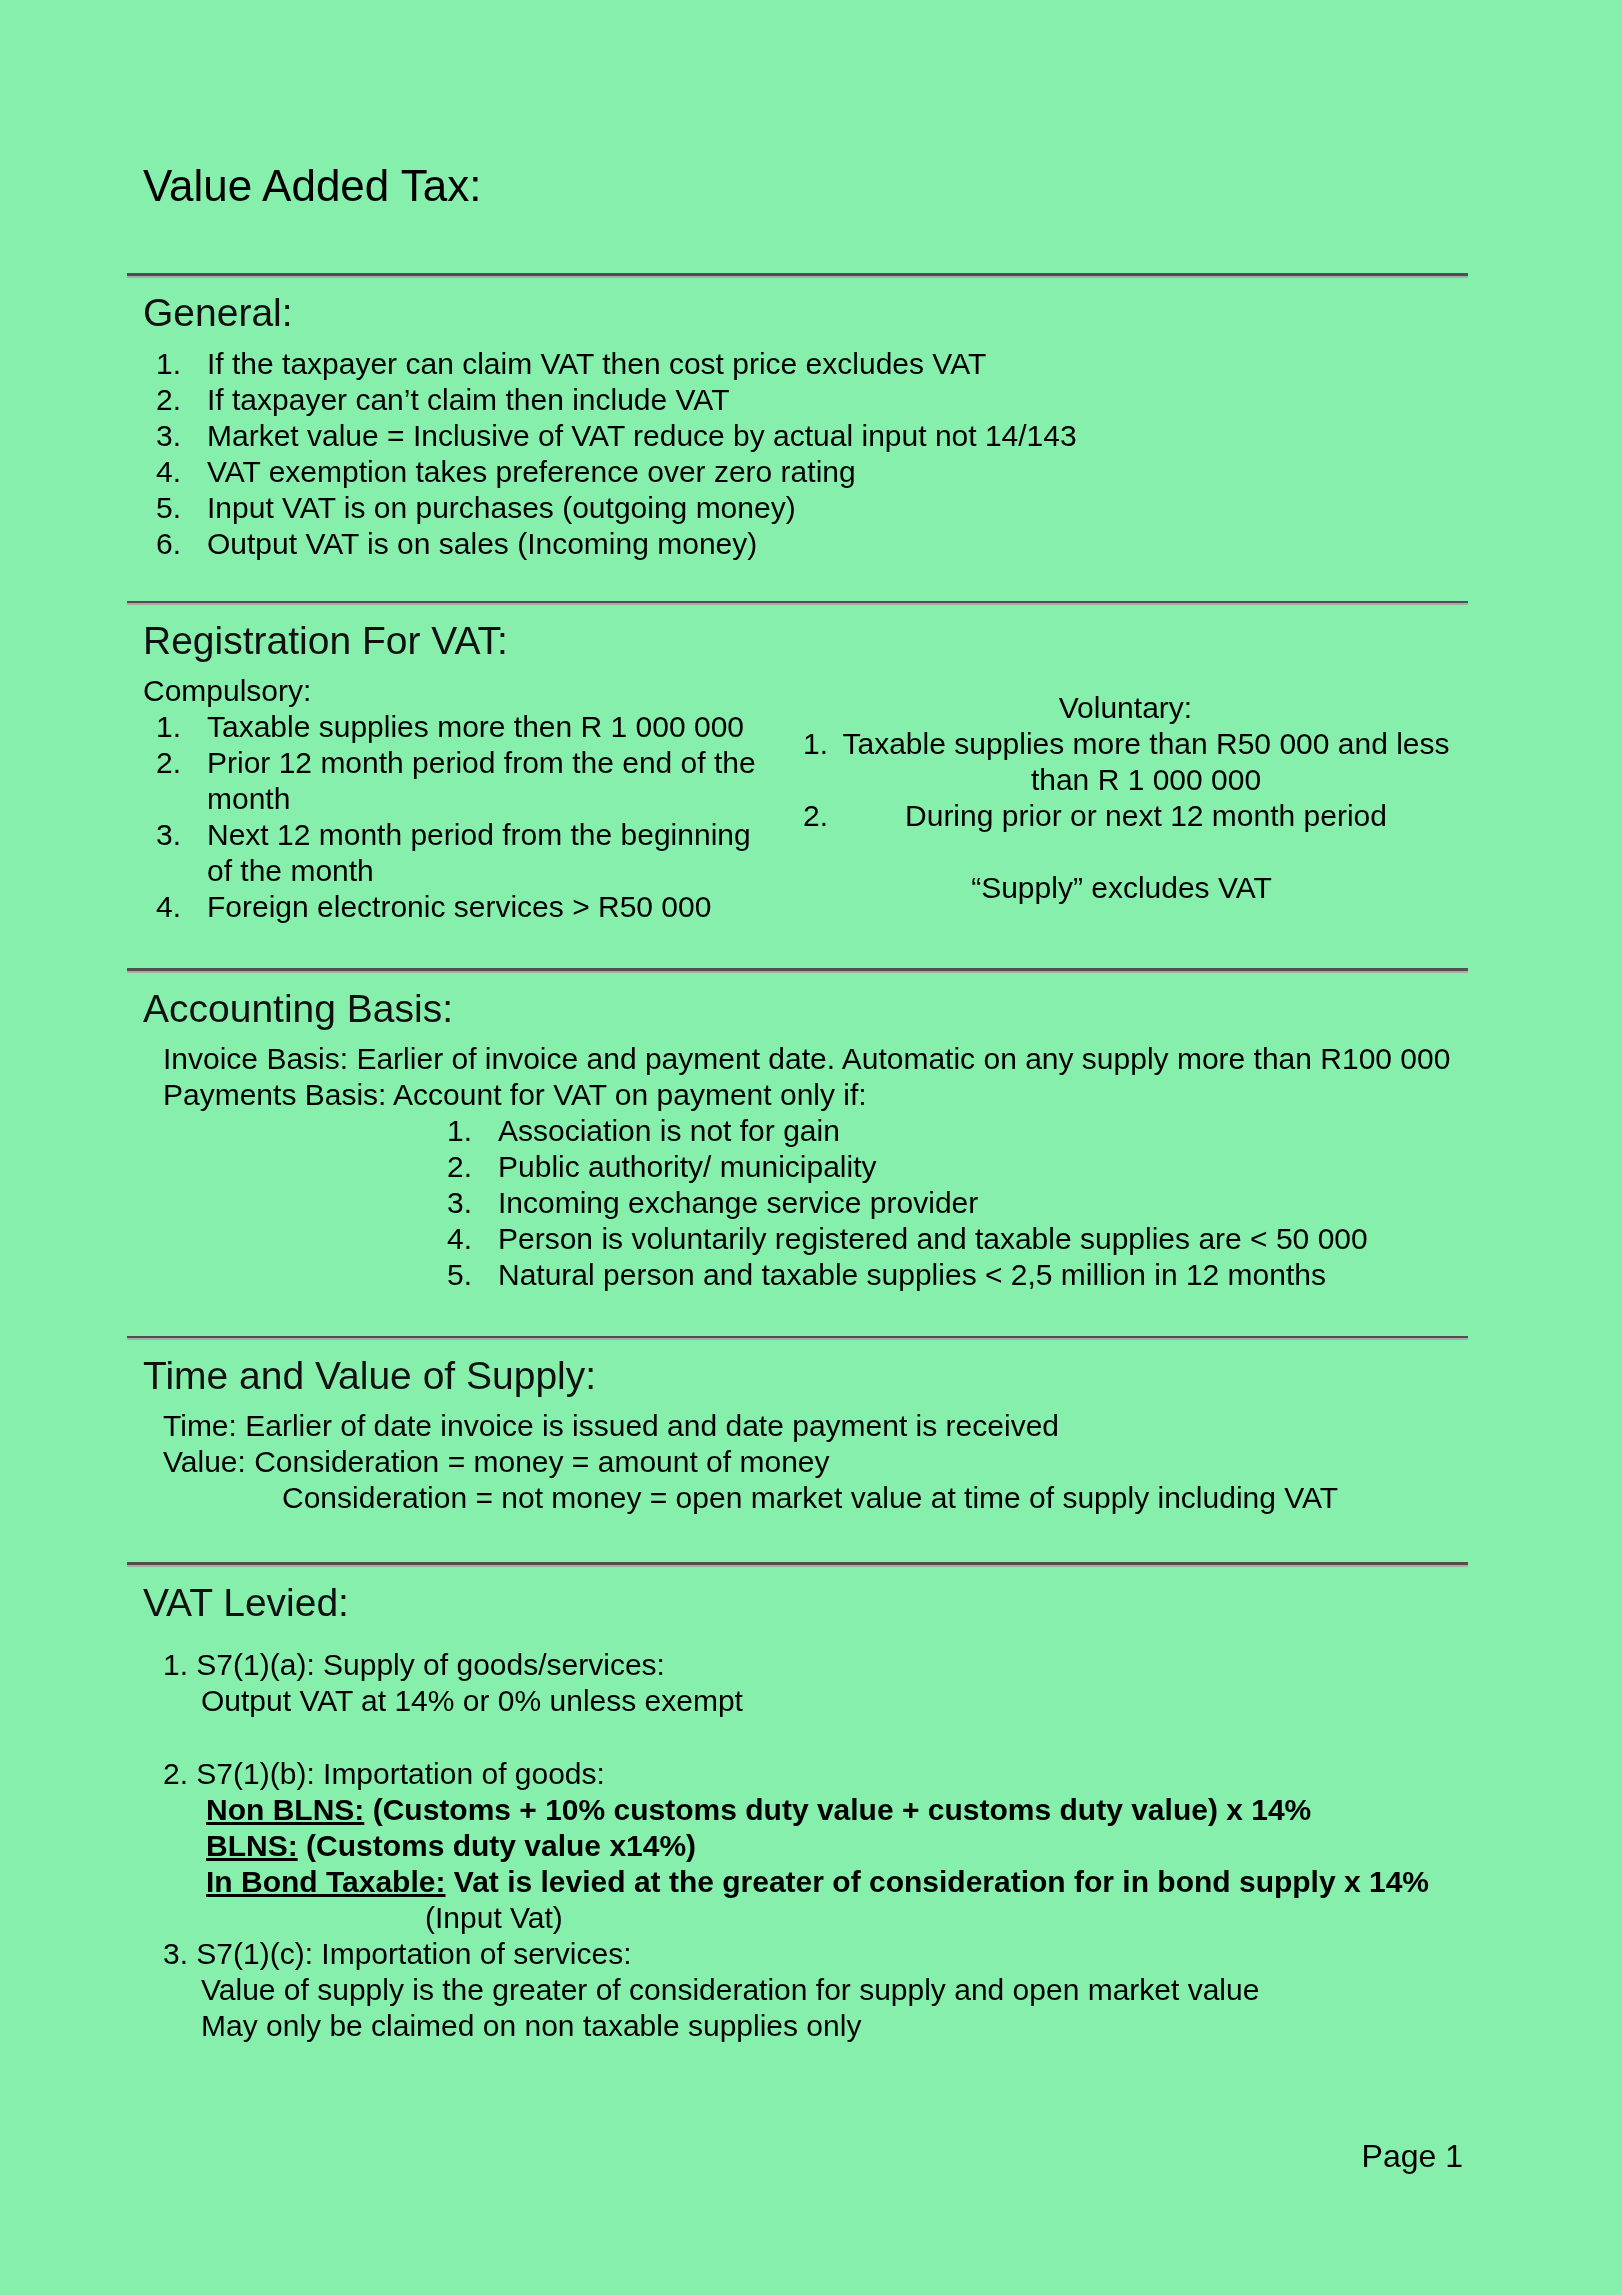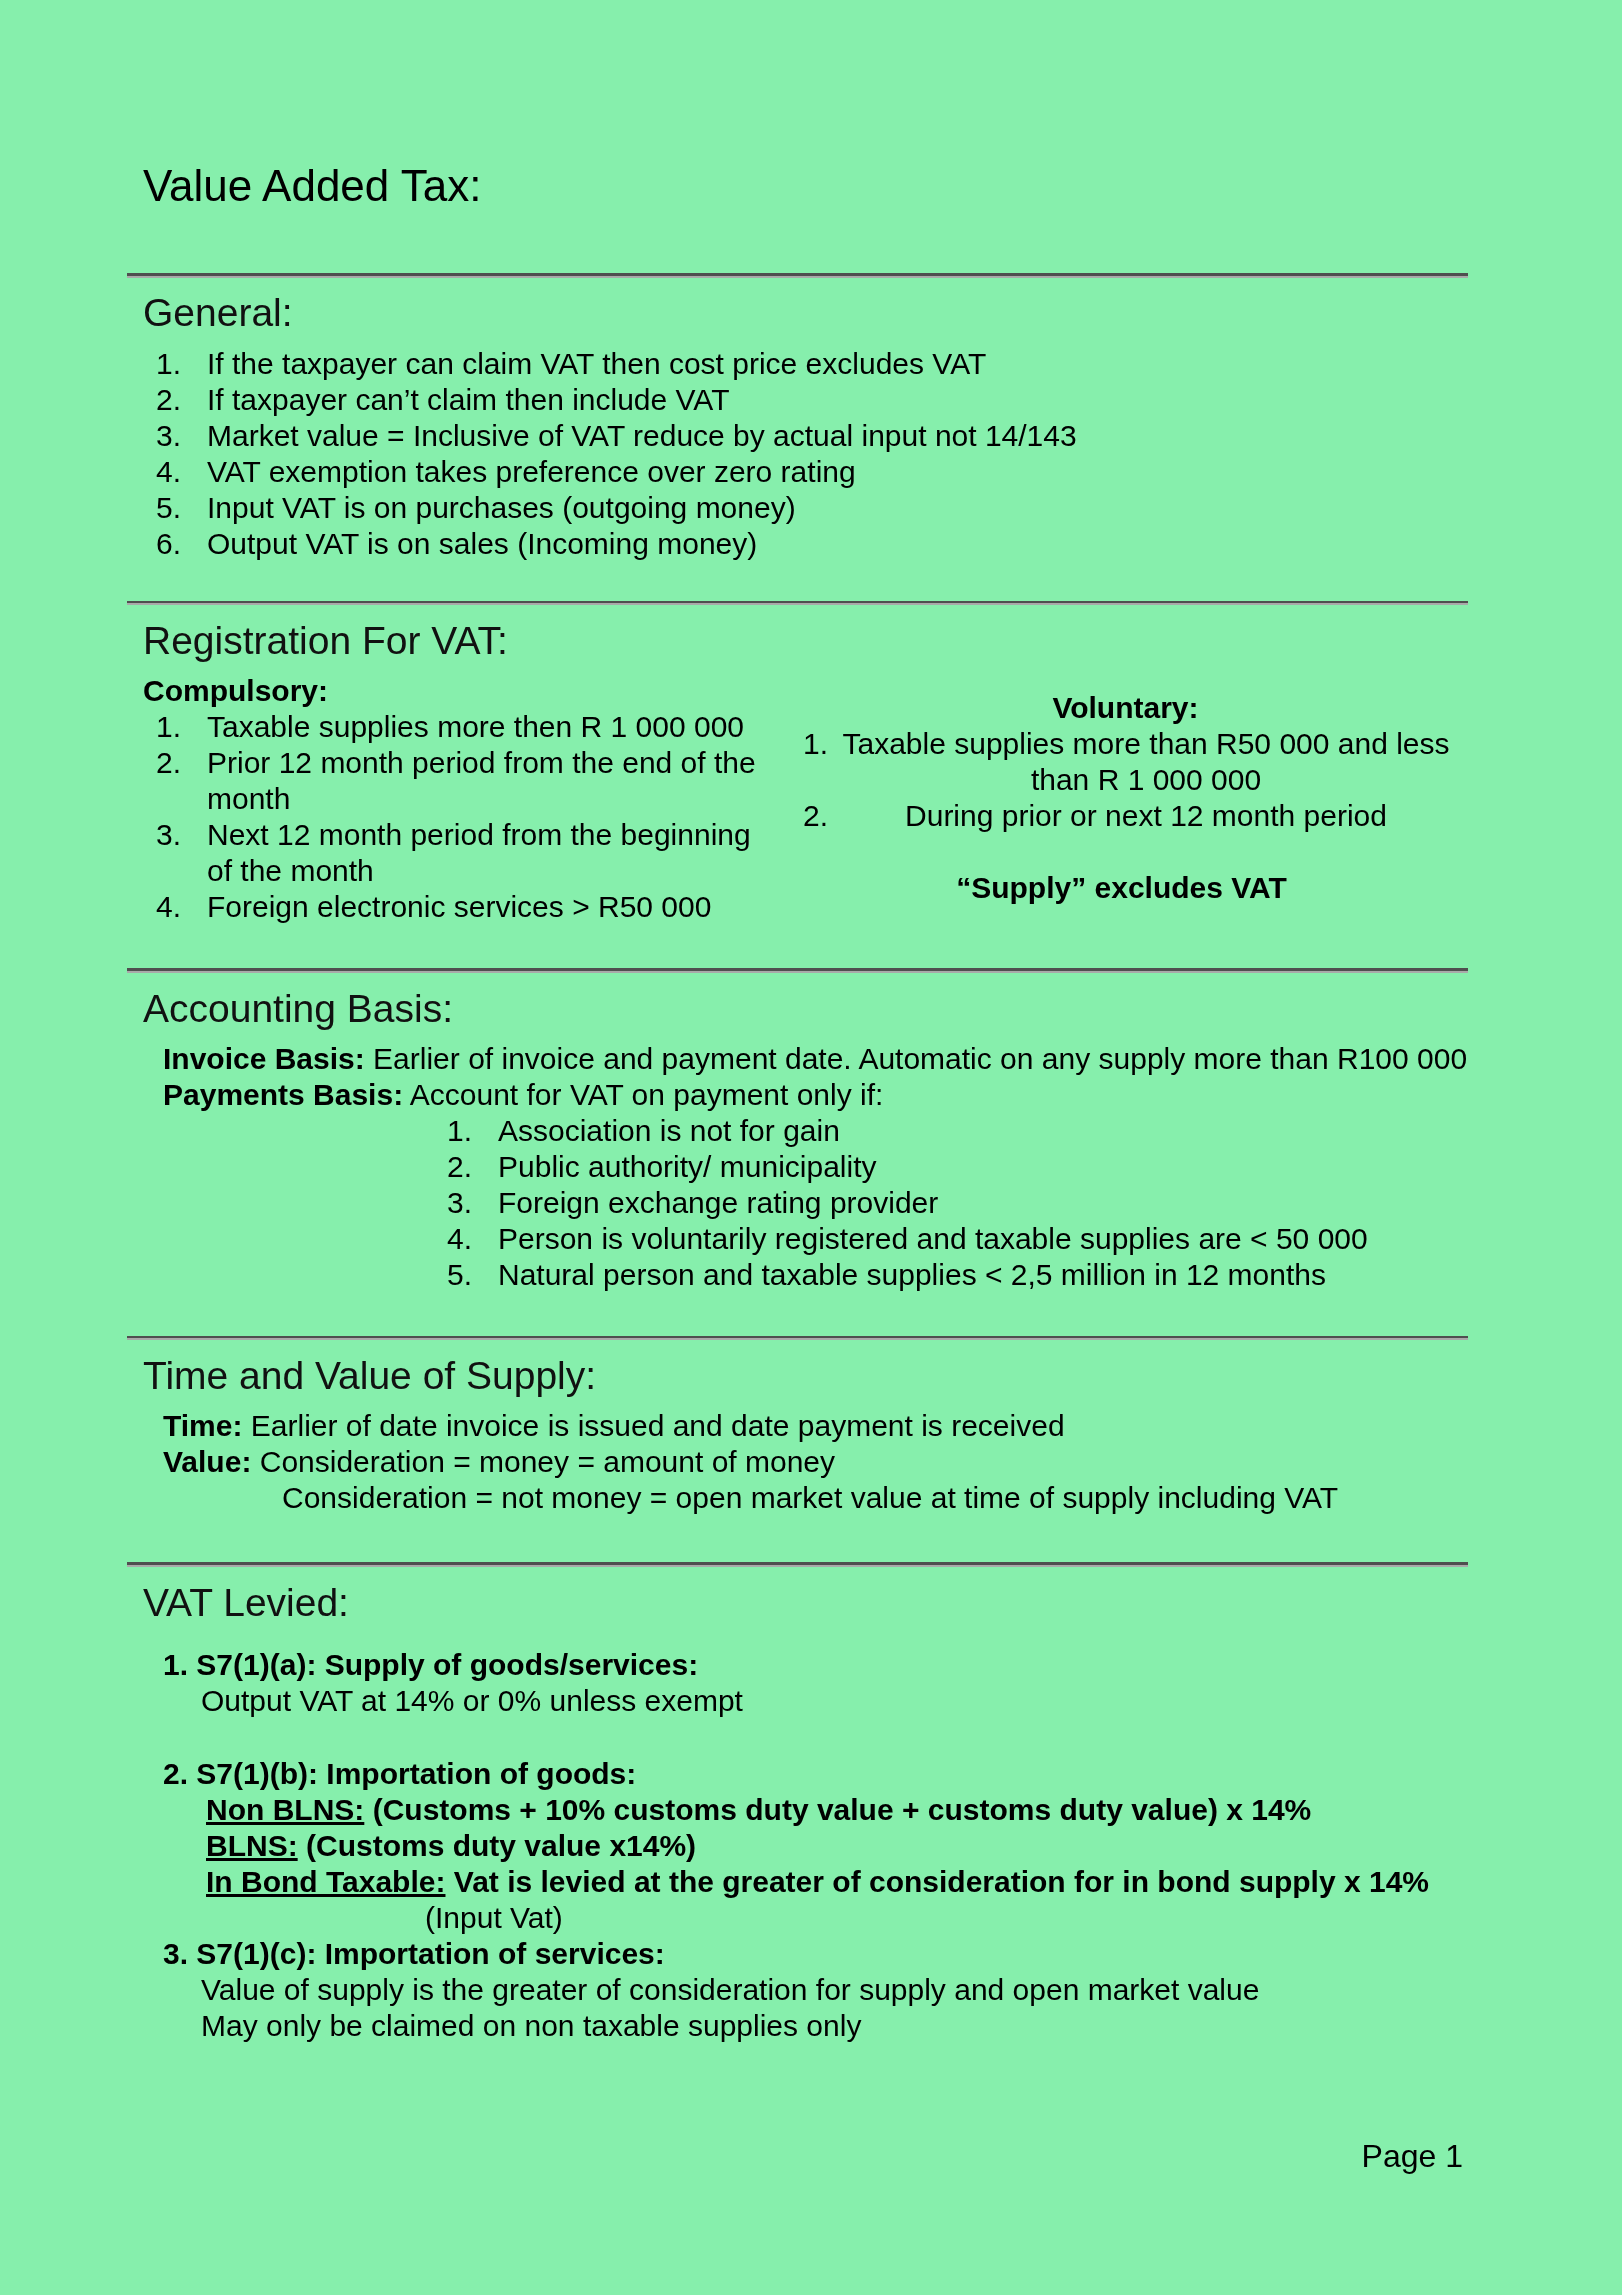--- a/index.html
+++ b/index.html
@@ -29,21 +29,21 @@
   .r2{margin-top:39px}
   .r3{margin-top:43px}
   .r4{margin-top:43px}
   .r5{margin-top:46px}
   p{margin:0;}
   .mt14{margin-top:9.2px}
   .mt25{margin-top:16.4px}
   .mt33{margin-top:21.6px}
   .mt55{margin-top:36px}
   .mt57{margin-top:37px}
-  .b{font-weight:700;}
+  .b{font-weight:400;}
   .u{text-decoration:underline;}
   .nowrap{white-space:nowrap;margin-left:20px;}
   .olist{padding-left:13px;}
   .li{display:flex;align-items:flex-start;}
   .num{flex:none;width:51px;}
   .txt{flex:1 1 auto;}
   .cols{display:flex;align-items:flex-start;}
   .col-left{width:633px;flex:none;}
   .col-right{width:661px;flex:none;margin-left:15px;text-align:center;}
   .col-right .num{width:49px;}
@@ -140,21 +140,21 @@
     <div class="li">
         <span class="num">1.</span>
         <span class="txt">Association is not for gain</span>
       </div>
     <div class="li">
         <span class="num">2.</span>
         <span class="txt">Public authority/ municipality</span>
       </div>
     <div class="li">
         <span class="num">3.</span>
-        <span class="txt">Foreign exchange rating provider</span>
+        <span class="txt">Incoming exchange service provider</span>
       </div>
     <div class="li">
         <span class="num">4.</span>
         <span class="txt">Person is voluntarily registered and taxable supplies are &lt; 50 000</span>
       </div>
     <div class="li">
         <span class="num">5.</span>
         <span class="txt">Natural person and taxable supplies &lt; 2,5 million in 12 months</span>
       </div>
   </div>

